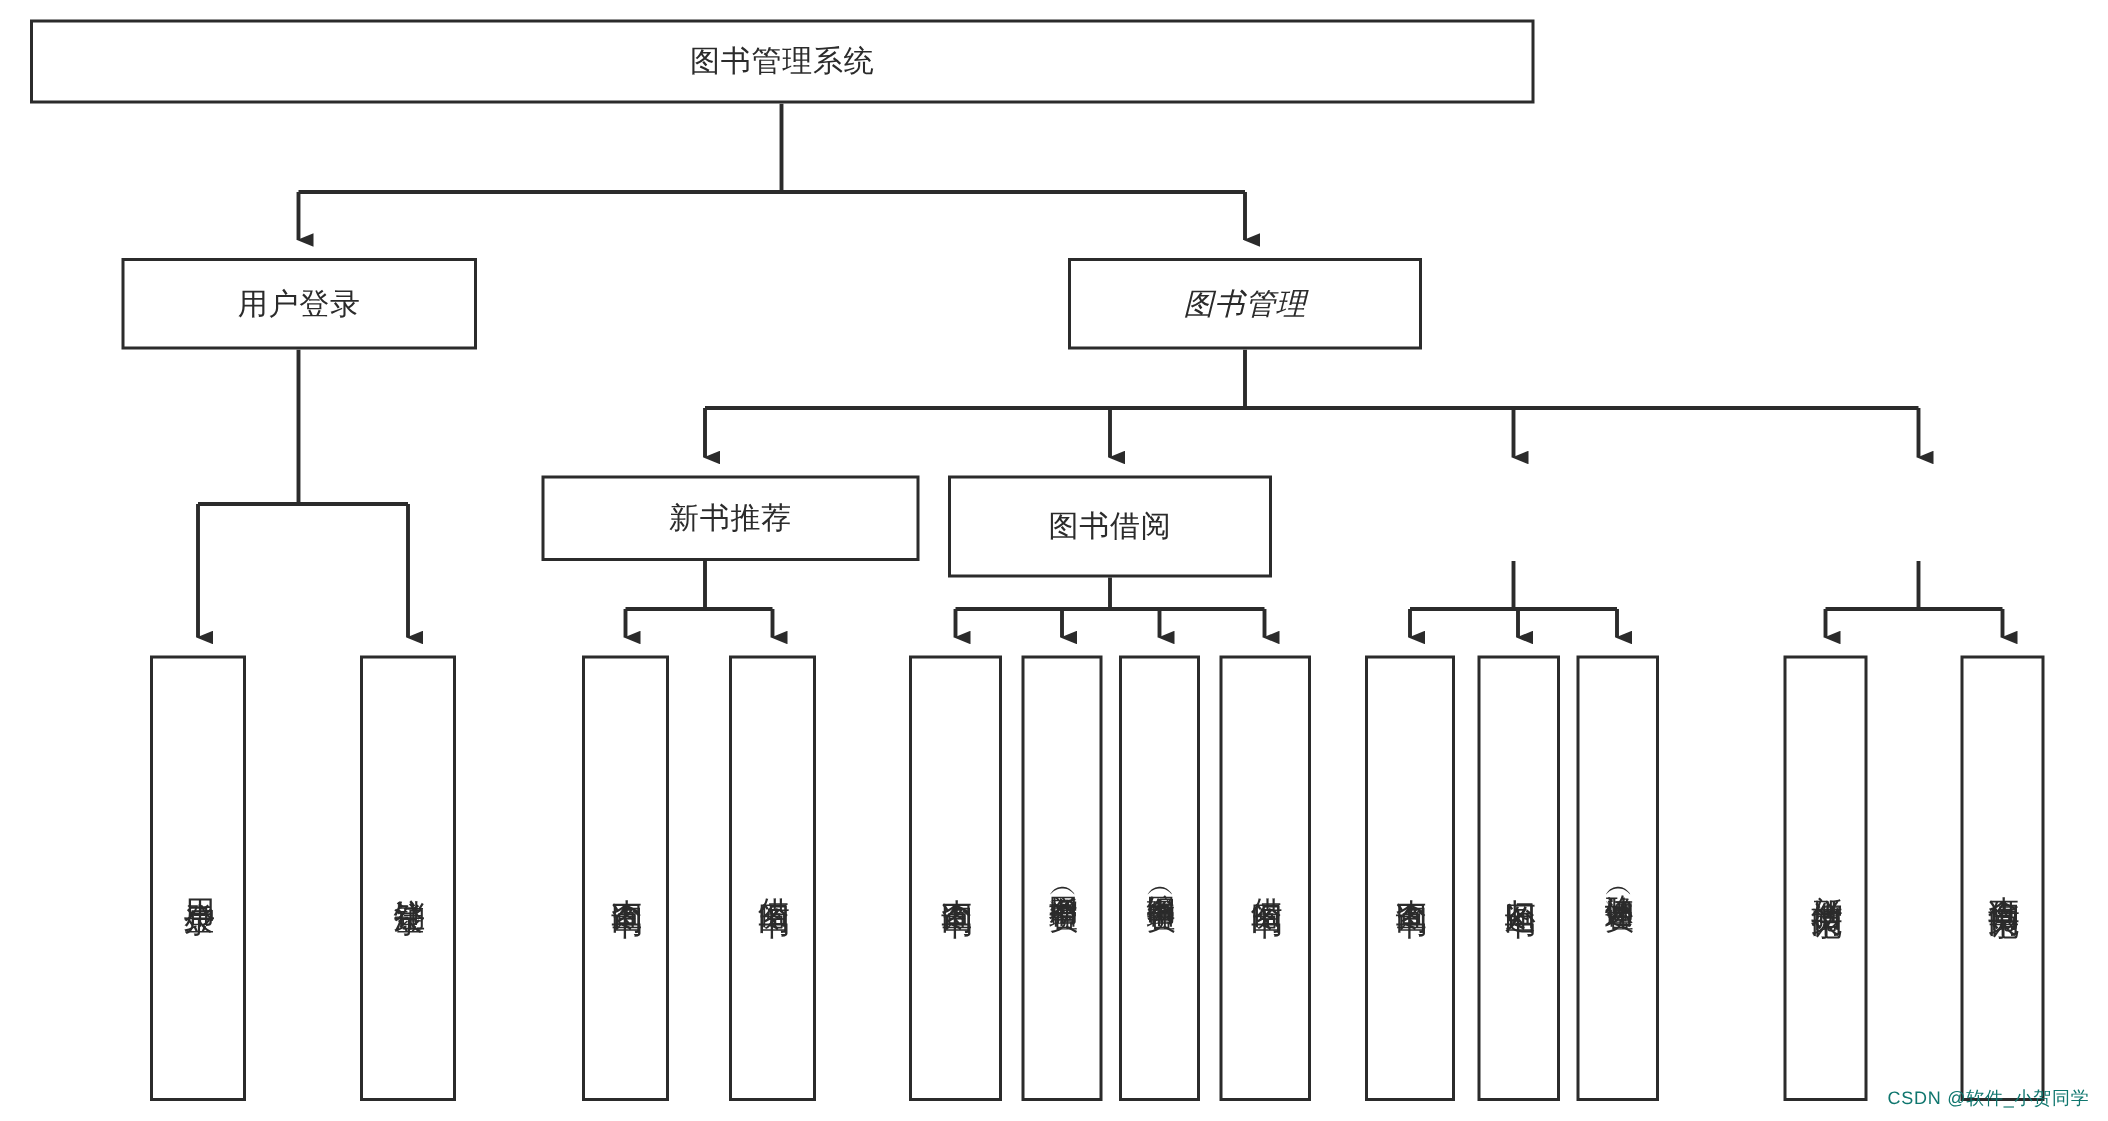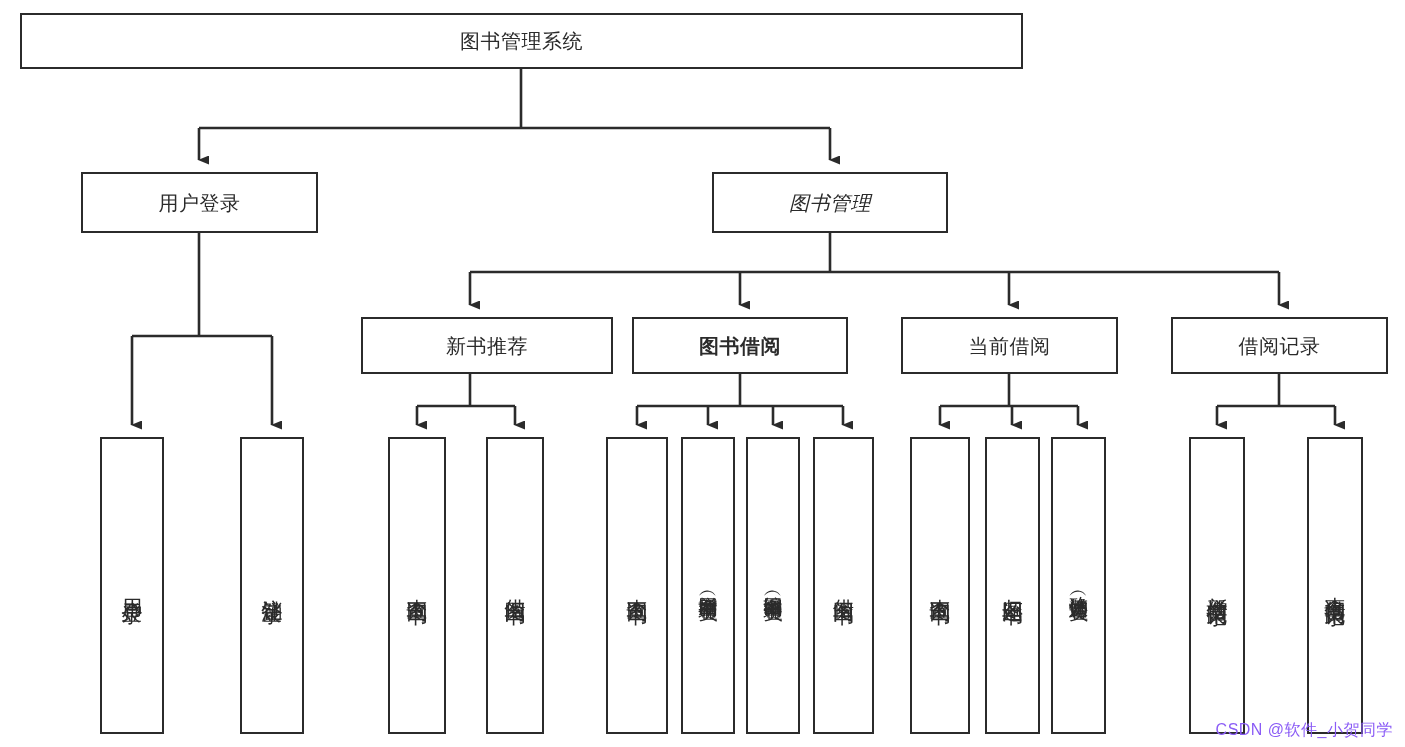--- a/index.html
+++ b/index.html
@@ -51,22 +51,22 @@
   .node-box.vertical-label .vtext {
     writing-mode: vertical-rl;
     text-orientation: upright;
     white-space: nowrap;
     display: block;
   }
   #watermark {
     position: absolute;
     right: 12px;
     bottom: 6px;
-    font-size: 16px;
-    color: #8b5cf6;
+    font-size: 12px;
+    color: #0f766e;
     letter-spacing: 0.5px;
     user-select: none;
     white-space: nowrap;
   }
 </style>
 </head>
 <body>
 
 <div id="diagram-root">
 
@@ -143,28 +143,22 @@
   <div class="node-box horizontal-label" style="left:81px; top:172px; width:237px; height:61px;">
     <span>用户登录</span>
   </div>
   <div class="node-box horizontal-label" style="left:712px; top:172px; width:236px; height:61px;font-style:italic;">
     <span>图书管理</span>
   </div>
 
   <div class="node-box horizontal-label" style="left:361px; top:317px; width:252px; height:57px;">
     <span>新书推荐</span>
   </div>
-  <div class="node-box horizontal-label" style="left:632px; top:317px; width:216px; height:57px;font-weight:bold;">
+  <div class="node-box horizontal-label" style="left:632px; top:317px; width:216px; height:68px;">
     <span>图书借阅</span>
-  </div>
-  <div class="node-box horizontal-label" style="left:901px; top:317px; width:217px; height:57px;">
-    <span>当前借阅</span>
-  </div>
-  <div class="node-box horizontal-label" style="left:1171px; top:317px; width:217px; height:57px;">
-    <span>借阅记录</span>
   </div>
 
   <div class="node-box vertical-label" style="left:100px; top:437px; width:64px; height:297px;">
     <span class="vtext">用户登录</span>
   </div>
   <div class="node-box vertical-label" style="left:240px; top:437px; width:64px; height:297px;">
     <span class="vtext">注销登录</span>
   </div>
 
   <div class="node-box vertical-label" style="left:388px; top:437px; width:58px; height:297px;">

